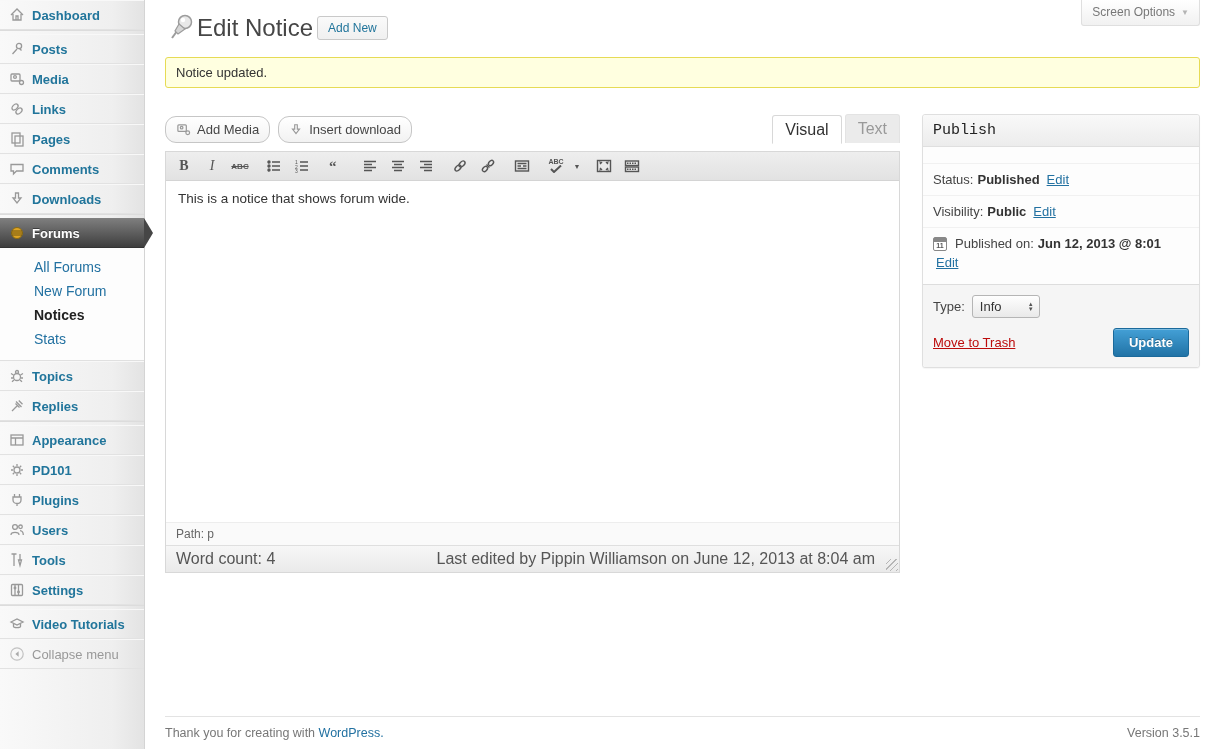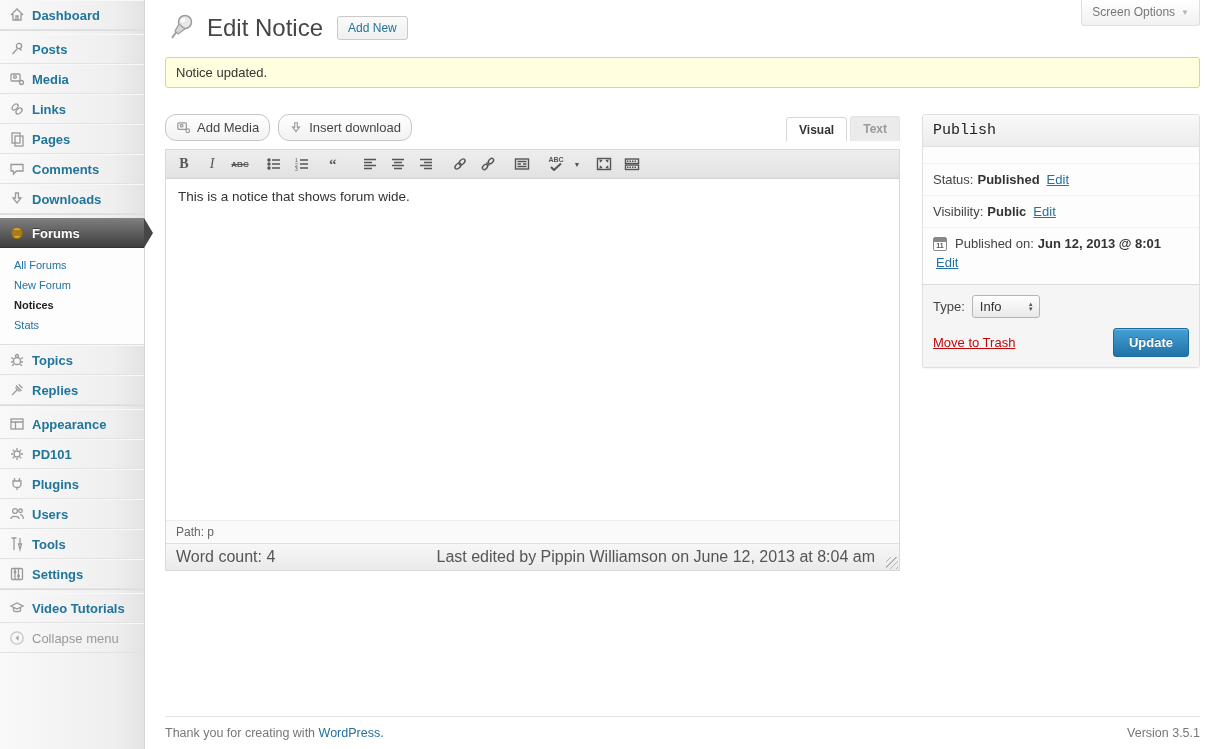--- a/index.html
+++ b/index.html
@@ -30,36 +30,36 @@
   }
   .menu-item.active .active-arrow{
     position:absolute; right:-9px; top:50%; margin-top:-15px; width:0; height:0;
     border-top:15px solid transparent; border-bottom:15px solid transparent; border-left:9px solid #464646;
   }
   .menu-item.muted { color:#999; font-weight:normal; }
   .submenu {
     background:#fdfdfd; border-bottom:1px solid #e0e0e0; padding:7px 0 9px 0;
   }
   .submenu-item {
-    display:block; padding:4px 0 4px 14px; font-size:11px; color:#2271a1; cursor:pointer;
+    display:block; padding:4px 0 4px 14px; font-size:14px; color:#2271a1; cursor:pointer;margin-left:20px;
   }
   .submenu-item.current { color:#222; font-weight:bold; }
   .menu-sep { height:4px; border-top:1px solid #dcdcdc; }
 
   
   .main { position:absolute; left:165px; right:14px; top:0; }
   .screen-options {
     position:absolute; right:0; top:0; padding:5px 10px 6px;
     background:linear-gradient(#ffffff,#f1f1f1);
     border:1px solid #dfdfdf; border-top:none; border-radius:0 0 3px 3px;
     color:#777; font-size:12px; display:flex; align-items:center; gap:6px; cursor:pointer;
   }
   .screen-options .so-arrow { font-size:8px; color:#b4b4b4; }
 
-  .header-row { display:flex; align-items:center; gap:10px; padding-top:12px; }
+  .header-row { display:flex; align-items:center; padding-top:12px; }
   .page-title { font-size:24px; color:#464646; font-weight:normal; letter-spacing:0; }
   .addnew-btn {
     margin-left:4px; padding:4px 10px; font-size:12px; color:#21759b; cursor:pointer;
     background:linear-gradient(#fafafa,#f0f0f0); border:1px solid #c9c9c9; border-radius:3px;
   }
   .big-pin { width:32px; height:32px; }
 
   .notice-box {
     margin-top:13px; padding:7px 10px; font-size:13px; color:#333;
     background:#ffffe0; border:1px solid #e6db55; border-radius:3px;
@@ -70,21 +70,21 @@
   .publish-col { width:278px; margin-left:auto; }
 
   
   .media-row { display:flex; align-items:flex-end; }
   .media-btn {
     display:inline-flex; align-items:center; gap:6px; margin-right:8px; cursor:pointer;
     padding:5px 10px; font-size:13px; color:#464646;
     background:linear-gradient(#ffffff,#f2f2f2); border:1px solid #c6c6c6; border-radius:11px;
   }
   .editor-tabs { margin-left:auto; display:flex; }
-  .ed-tab { padding:5px 12px 4px; font-size:12px; cursor:pointer; border-radius:3px 3px 0 0;font-weight:bold; }
+  .ed-tab { padding:5px 12px 4px; font-size:16px; cursor:pointer; border-radius:3px 3px 0 0; }
   .ed-tab.active { background:#fff; border:1px solid #d8d8d8; border-bottom:1px solid #fff; color:#333; position:relative; top:1px; }
   .ed-tab.inactive { background:#ebebeb; border:1px solid #e3e3e3; border-bottom:none; color:#999; margin-left:3px; }
 
   .editor-frame { margin-top:8px; border:1px solid #d8d8d8; background:#fff; }
   .mce-toolbar {
     display:flex; align-items:center; padding:3px 4px; height:29px;
     background:linear-gradient(#eeeeee,#e2e2e2); border-bottom:1px solid #d4d4d4;
   }
   .tb-btn {
     width:26px; height:22px; display:inline-flex; align-items:center; justify-content:center;

